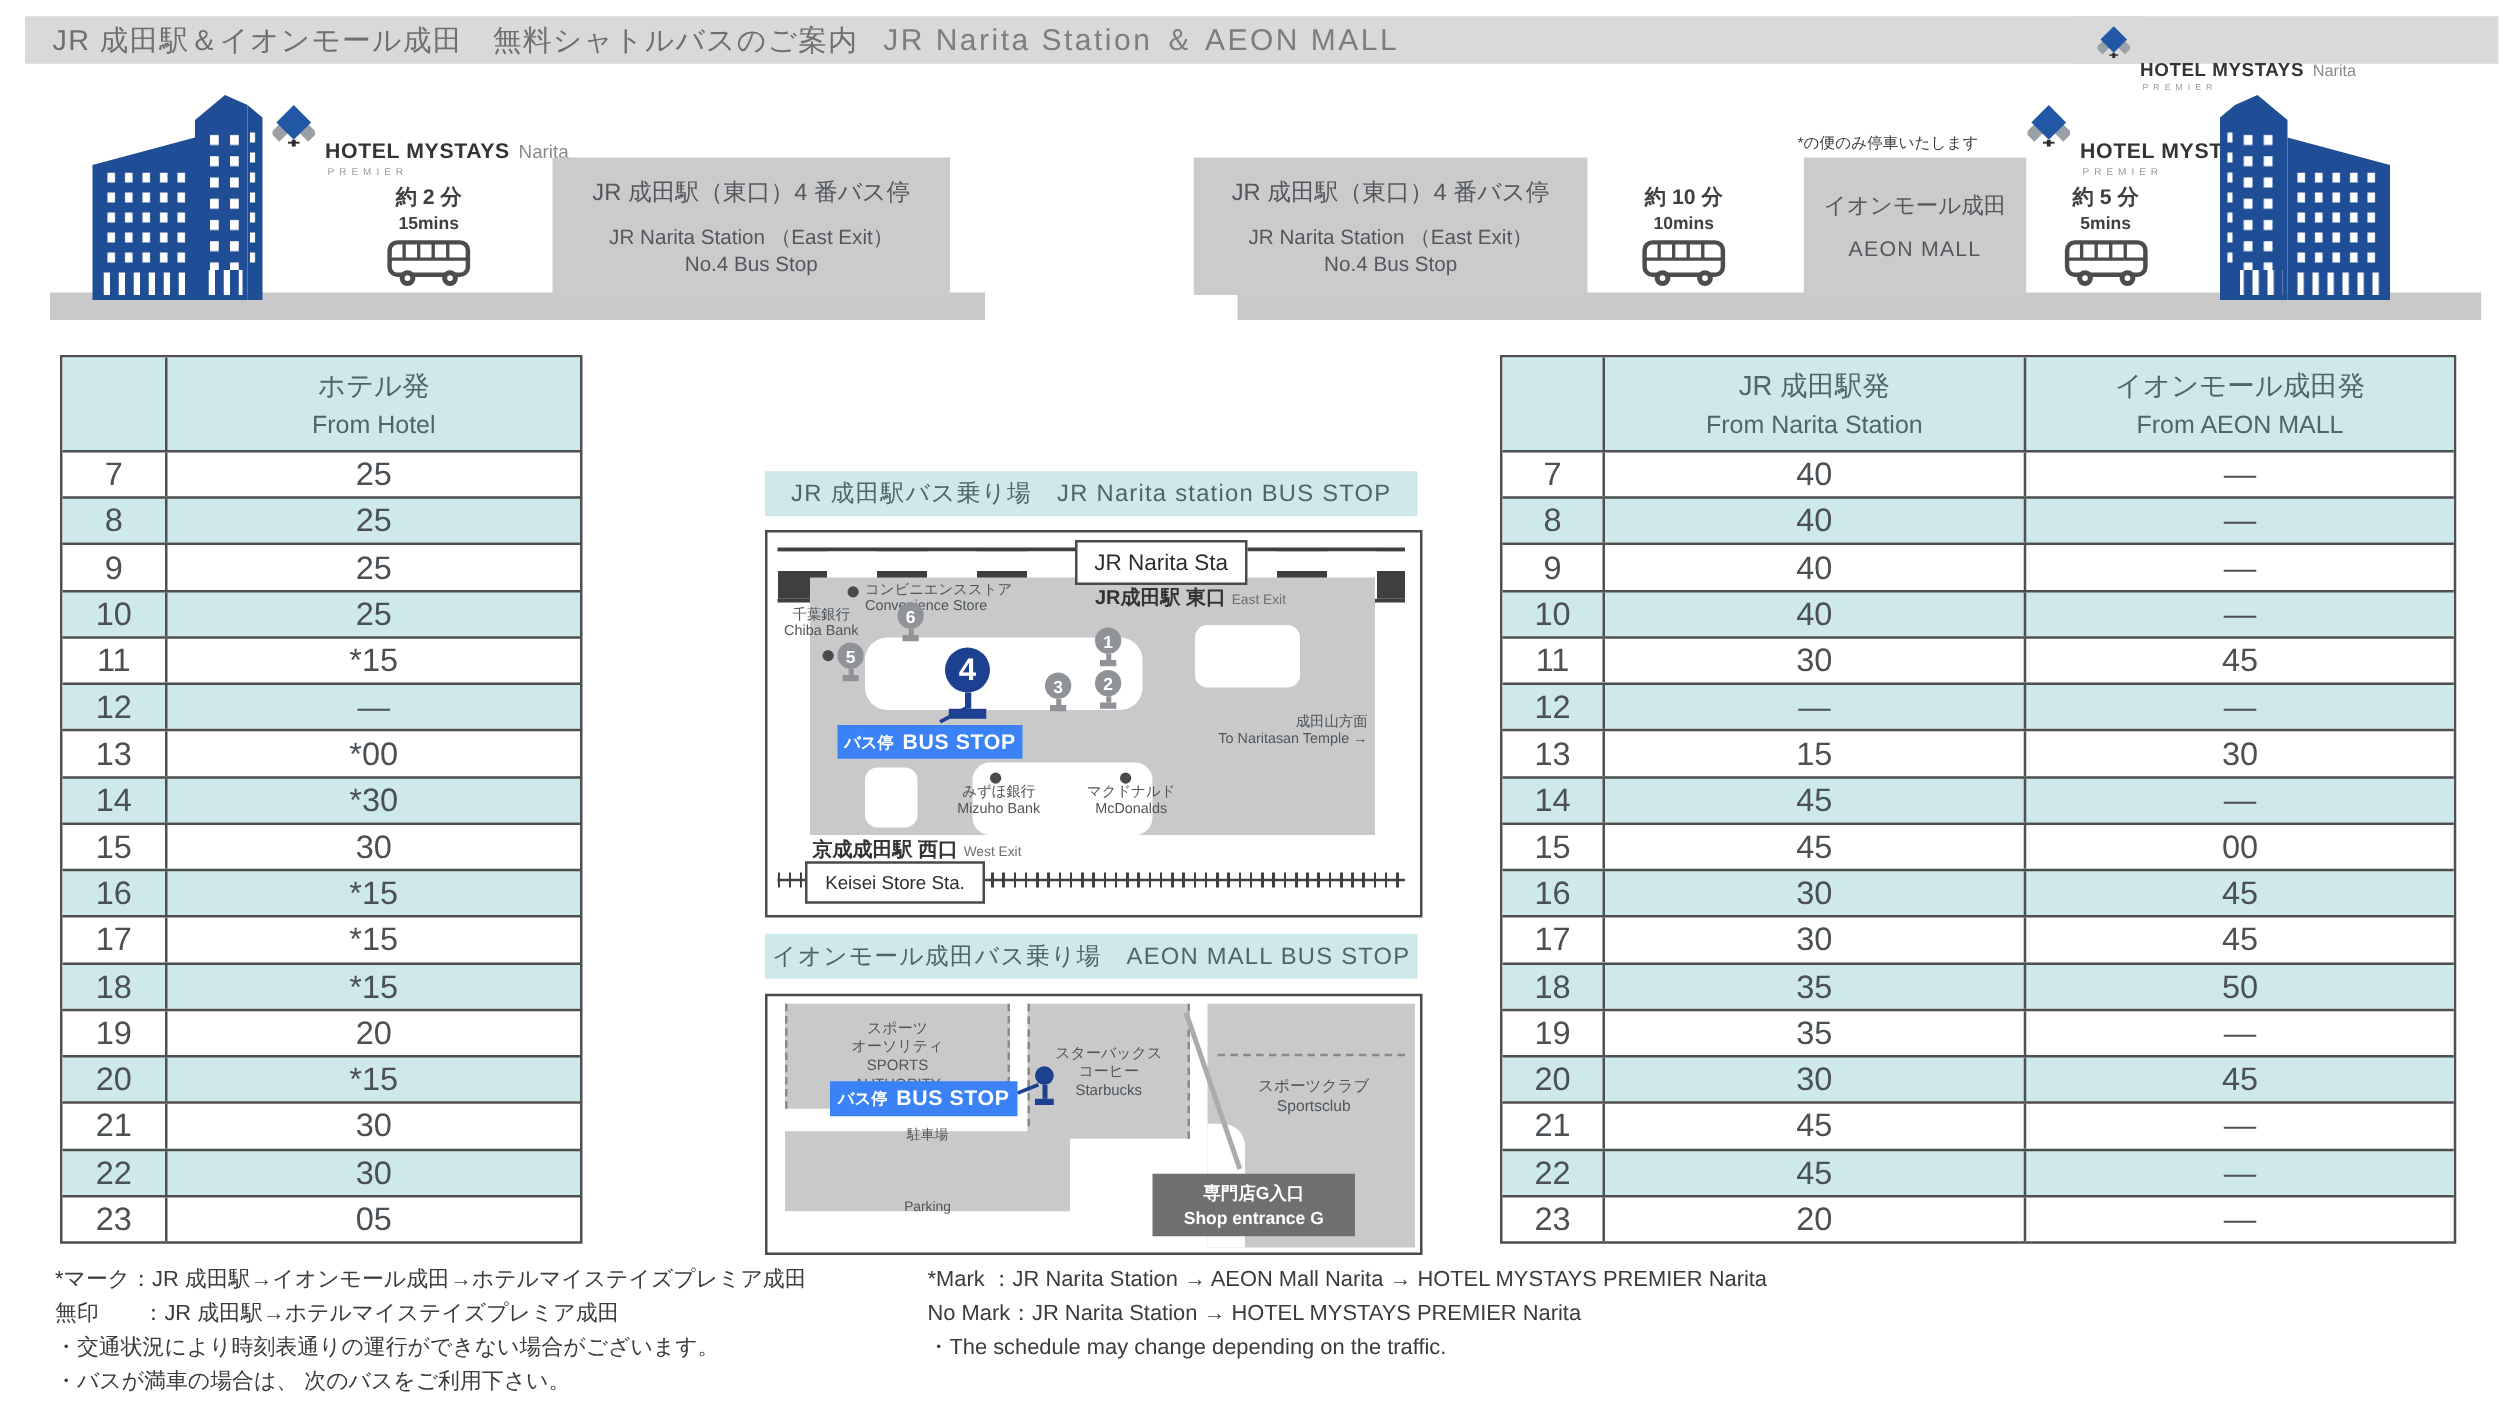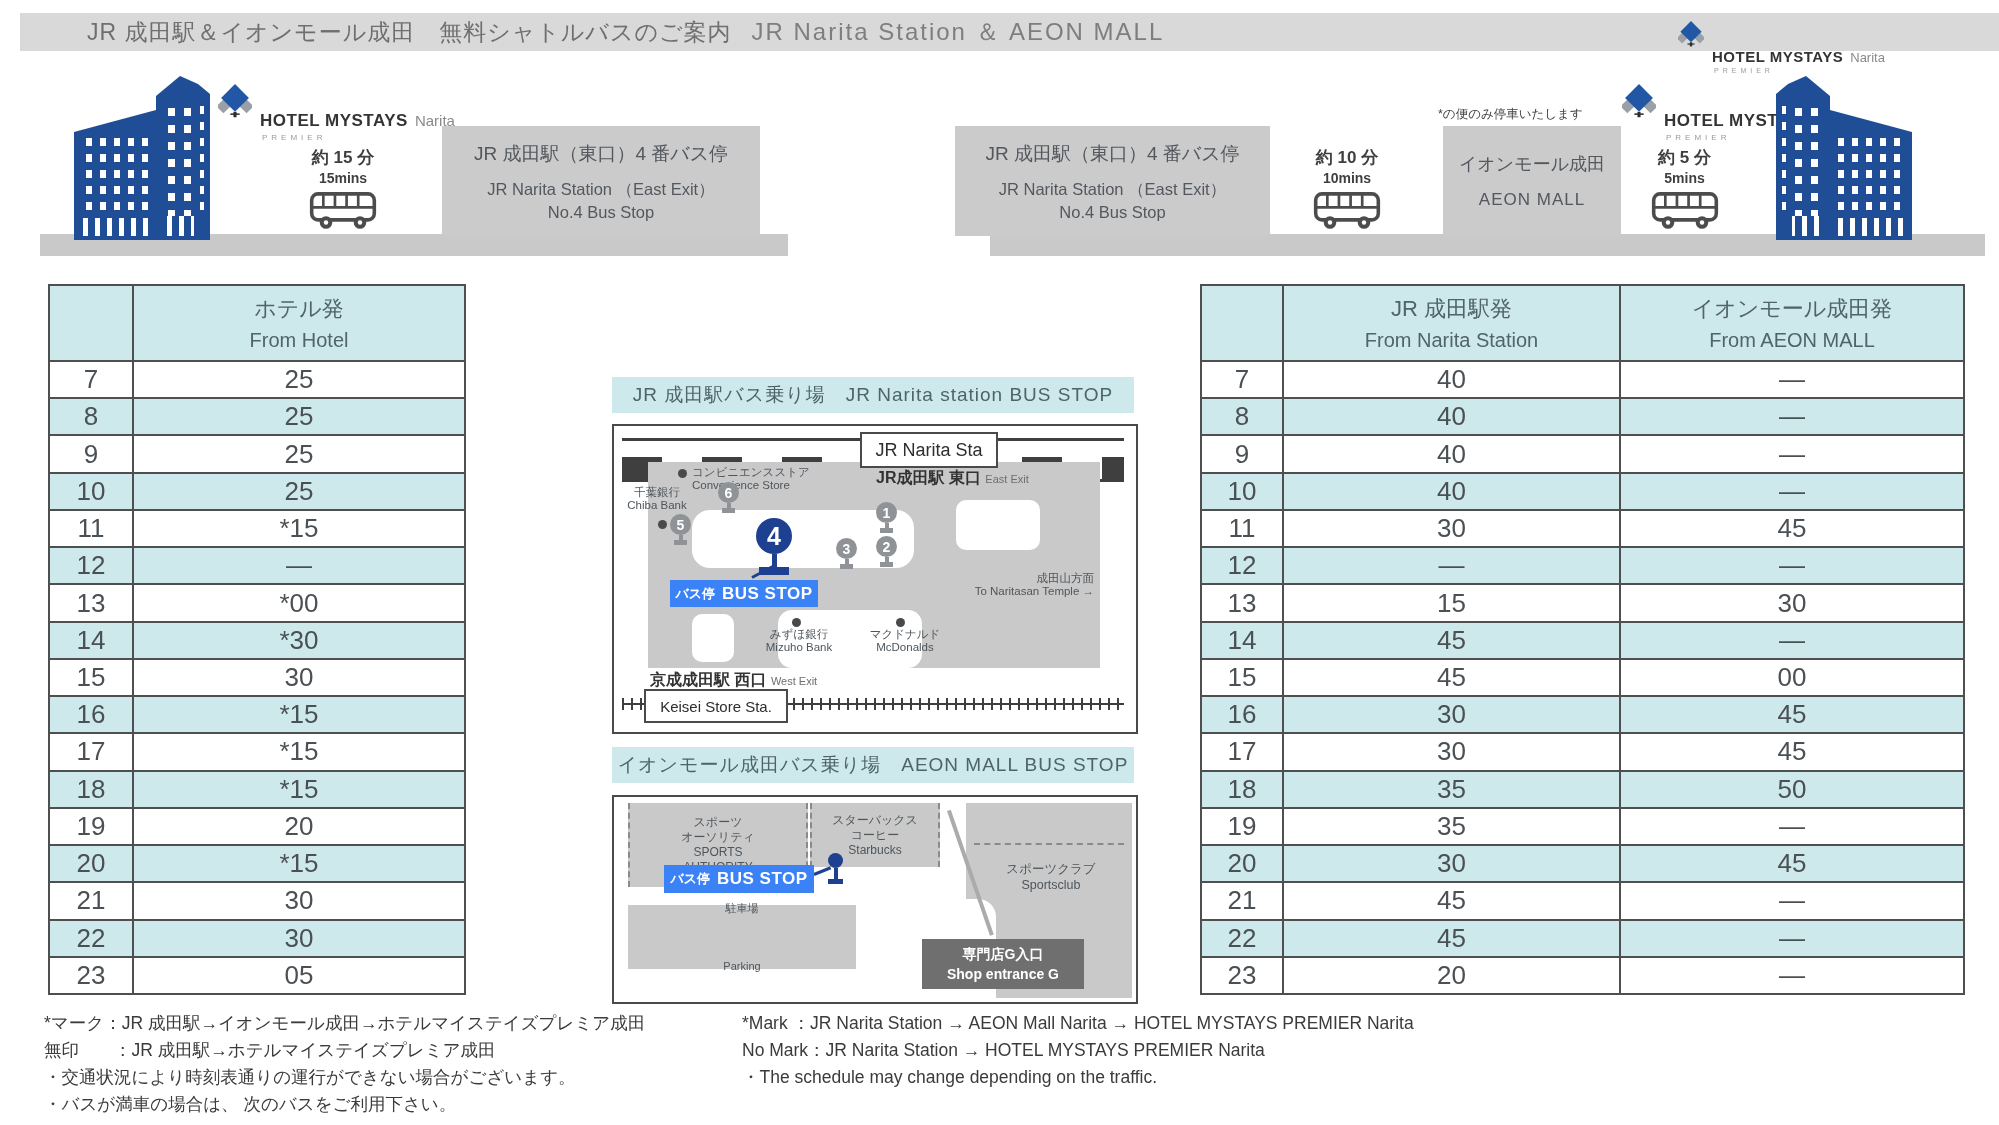--- a/index.html
+++ b/index.html
@@ -95,21 +95,21 @@
       <rect x="4" y="4" width="7" height="8" fill="#ffffff"></rect>
     </pattern>
     <pattern id="gf" width="12" height="20" patternUnits="userSpaceOnUse">
       <rect x="3" y="0" width="5" height="20" fill="#ffffff"></rect>
     </pattern>
   </defs>
 </svg>
 
 <div id="canvas">
 
-  <div class="abs band" style="left:20px;top:13px;width:1695px;height:38px;padding-left:45px;">
+  <div class="abs band" style="left:20px;top:13px;width:1695px;height:38px;">
     <div class="bartitle">
       <span class="jp">JR 成田駅＆イオンモール成田　無料シャトルバスのご案内</span>
       <span class="en">JR Narita Station  ＆ AEON MALL</span>
     </div>
   </div>
   <div class="abs band" style="left:1660px;top:13px;width:339px;height:38px;">
     <div class="logo small" style="position:absolute;left:18px;top:6px;">
       <span>
         <svg width="26" height="30" viewBox="0 0 44 48">
           <polygon points="7,22 16,31 7,40 -2,31" fill="#9aa0a6"></polygon>
@@ -157,21 +157,21 @@
     <span class="txt">
       <span class="row1">
         <span class="brand">HOTEL MYSTAYS</span>
         <span class="place">Narita</span>
       </span>
       <span class="premier">PREMIER</span>
     </span>
   </div>
 
   <div class="busgroup abs" style="left:288px;top:146px;width:110px;">
-    <div class="t-jp">約 15 分</div>
+    <div class="t-jp">約 2 分</div>
     <div class="t-en">15mins</div>
     <span>
       <svg width="68" height="40" viewBox="0 0 76 44">
         <rect x="3" y="4" width="70" height="29" rx="7" fill="#fff" stroke="#4c4c4c" stroke-width="4"></rect>
         <line x1="3" y1="19" x2="73" y2="19" stroke="#4c4c4c" stroke-width="3"></line>
         <line x1="16" y1="5" x2="16" y2="18" stroke="#4c4c4c" stroke-width="3"></line>
         <line x1="29" y1="5" x2="29" y2="18" stroke="#4c4c4c" stroke-width="3"></line>
         <line x1="42" y1="5" x2="42" y2="18" stroke="#4c4c4c" stroke-width="3"></line>
         <line x1="55" y1="5" x2="55" y2="18" stroke="#4c4c4c" stroke-width="3"></line>
         <circle cx="19" cy="36" r="7" fill="#4c4c4c"></circle>
@@ -544,21 +544,21 @@
 
   <div class="abs cyanband" style="left:612px;top:747px;width:522px;height:36px;">イオンモール成田バス乗り場　AEON MALL BUS STOP</div>
 
   <div class="map" style="left:612px;top:795px;width:522px;height:205px;">
     <div class="dashblk abs" style="left:14px;top:6px;width:176px;height:84px;">
       <span>スポーツ</span>
       <span>オーソリティ</span>
       <span>SPORTS</span>
       <span>AUTHORITY</span>
     </div>
-    <div class="dashblk abs" style="left:196px;top:6px;width:126px;height:64px;">
+    <div class="dashblk abs" style="left:208px;top:6px;width:126px;height:108px;">
       <span>スターバックス</span>
       <span>コーヒー</span>
       <span>Starbucks</span>
     </div>
     <div class="abs mgray" style="left:352px;top:6px;width:166px;height:195px;">
       <div style="position:absolute;left:8px;top:40px;width:150px;border-top:2px dashed #8a8a8a;"></div>
       <div class="ctr2 maplabel" style="position:absolute;left:20px;top:58px;width:130px;font-size:12.5px;line-height:16px;">
         <span>スポーツクラブ</span>
         <span>Sportsclub</span>
       </div>

